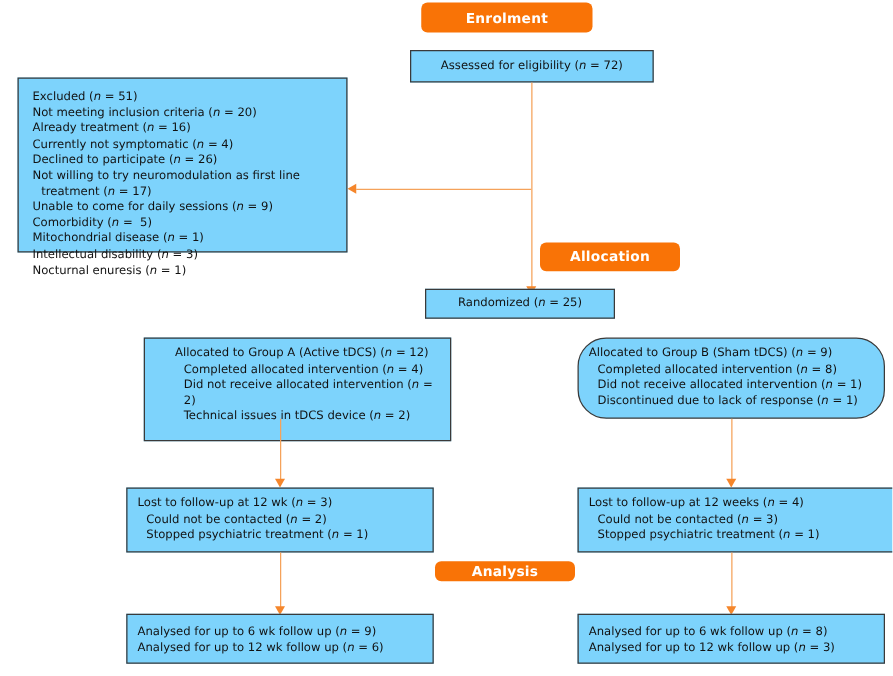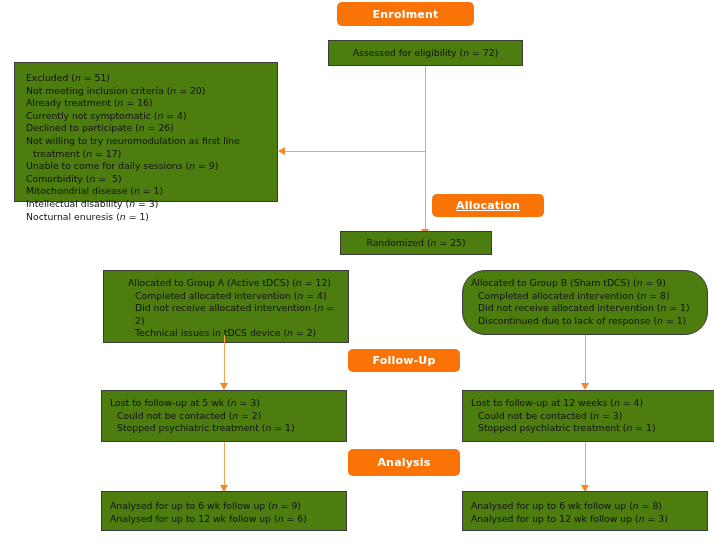--- a/index.html
+++ b/index.html
@@ -32,21 +32,21 @@
     display: flex;
     align-items: center;
     justify-content: center;
     text-align: center;
     box-sizing: border-box;
   }
 
   
   .box {
     position: absolute;
-    background: #4d7c0f;
+    background: #7dd3fc;
     border: 1px solid #3a3a3a;
     box-sizing: border-box;
     font-size: 9.3px;
     line-height: 12.6px;
     color: #111111;
     padding: 6px 8px;
   }
   .box.centered {
     display: flex;
     align-items: center;
@@ -122,71 +122,68 @@
       <span class="ln hang"><span>Declined to participate (</span><span class="ital">n</span><span> = 26)</span></span>
       <span class="ln hang"><span>Not willing to try neuromodulation as first line treatment (</span><span class="ital">n</span><span> = 17)</span></span>
       <span class="ln hang"><span>Unable to come for daily sessions (</span><span class="ital">n</span><span> = 9)</span></span>
       <span class="ln hang"><span>Comorbidity (</span><span class="ital">n</span><span> =  5)</span></span>
       <span class="ln hang"><span>Mitochondrial disease (</span><span class="ital">n</span><span> = 1)</span></span>
       <span class="ln hang"><span>Intellectual disability (</span><span class="ital">n</span><span> = 3)</span></span>
       <span class="ln hang"><span>Nocturnal enuresis (</span><span class="ital">n</span><span> = 1)</span></span>
     </div>
   </div>
 
-  <div class="stage" style="left:432px; top:194px; width:112px; height:23px;text-decoration:underline;">
+  <div class="stage" style="left:432px; top:194px; width:112px; height:23px;">
     <span>Allocation</span>
   </div>
 
   <div class="box centered" style="left:340px; top:231px; width:152px; height:24px;">
     <span><span>Randomized (</span><span class="ital">n</span><span> = 25)</span></span>
   </div>
 
-  <div class="box" style="left:103px; top:270px; width:246px; height:73px;padding-left:24px;">
+  <div class="box" style="left:115px; top:270px; width:246px; height:83px;padding-left:24px;">
     <span class="ln"><span>Allocated to Group A (Active tDCS) (</span><span class="ital">n</span><span> = 12)</span></span>
     <span class="ln indent"><span>Completed allocated intervention (</span><span class="ital">n</span><span> = 4)</span></span>
     <span class="ln indent"><span>Did not receive allocated intervention (</span><span class="ital">n</span><span> = 2)</span></span>
     <span class="ln indent"><span>Technical issues in tDCS device (</span><span class="ital">n</span><span> = 2)</span></span>
   </div>
 
   <div class="box" style="left:462px; top:270px; width:246px; height:65px;border-radius:23px;">
     <span class="ln"><span>Allocated to Group B (Sham tDCS) (</span><span class="ital">n</span><span> = 9)</span></span>
     <span class="ln indent"><span>Completed allocated intervention (</span><span class="ital">n</span><span> = 8)</span></span>
     <span class="ln indent"><span>Did not receive allocated intervention (</span><span class="ital">n</span><span> = 1)</span></span>
     <span class="ln indent"><span>Discontinued due to lack of response (</span><span class="ital">n</span><span> = 1)</span></span>
   </div>
 
   <div class="vline" style="left:224px; top:335px; height:50px;"></div>
   <div class="arrow-down" style="left:220px; top:383px;"></div>
 
   <div class="vline" style="left:585px; top:335px; height:50px;"></div>
   <div class="arrow-down" style="left:581px; top:383px;"></div>
 
-  <div class="stage" style="left:348px; top:349px; width:112px; height:23px;">
-    <span>Follow-Up</span>
-  </div>
 
   <div class="box" style="left:101px; top:390px; width:246px; height:52px;">
-    <span class="ln"><span>Lost to follow-up at 5 wk (</span><span class="ital">n</span><span> = 3)</span></span>
+    <span class="ln"><span>Lost to follow-up at 12 wk (</span><span class="ital">n</span><span> = 3)</span></span>
     <span class="ln indent"><span>Could not be contacted (</span><span class="ital">n</span><span> = 2)</span></span>
     <span class="ln indent"><span>Stopped psychiatric treatment (</span><span class="ital">n</span><span> = 1)</span></span>
   </div>
 
   <div class="box" style="left:462px; top:390px; width:276px; height:52px;">
     <span class="ln"><span>Lost to follow-up at 12 weeks (</span><span class="ital">n</span><span> = 4)</span></span>
     <span class="ln indent"><span>Could not be contacted (</span><span class="ital">n</span><span> = 3)</span></span>
     <span class="ln indent"><span>Stopped psychiatric treatment (</span><span class="ital">n</span><span> = 1)</span></span>
   </div>
 
   <div class="vline" style="left:224px; top:442px; height:45px;"></div>
   <div class="arrow-down" style="left:220px; top:485px;"></div>
 
   <div class="vline" style="left:585px; top:442px; height:45px;"></div>
   <div class="arrow-down" style="left:581px; top:485px;"></div>
 
-  <div class="stage" style="left:348px; top:449px; width:112px; height:27px;">
+  <div class="stage" style="left:348px; top:449px; width:112px; height:16px;">
     <span>Analysis</span>
   </div>
 
   <div class="box" style="left:101px; top:491px; width:246px; height:40px; padding-top:8px;">
     <span class="ln"><span>Analysed for up to 6 wk follow up (</span><span class="ital">n</span><span> = 9)</span></span>
     <span class="ln"><span>Analysed for up to 12 wk follow up (</span><span class="ital">n</span><span> = 6)</span></span>
   </div>
 
   <div class="box" style="left:462px; top:491px; width:246px; height:40px; padding-top:8px;">
     <span class="ln"><span>Analysed for up to 6 wk follow up (</span><span class="ital">n</span><span> = 8)</span></span>

